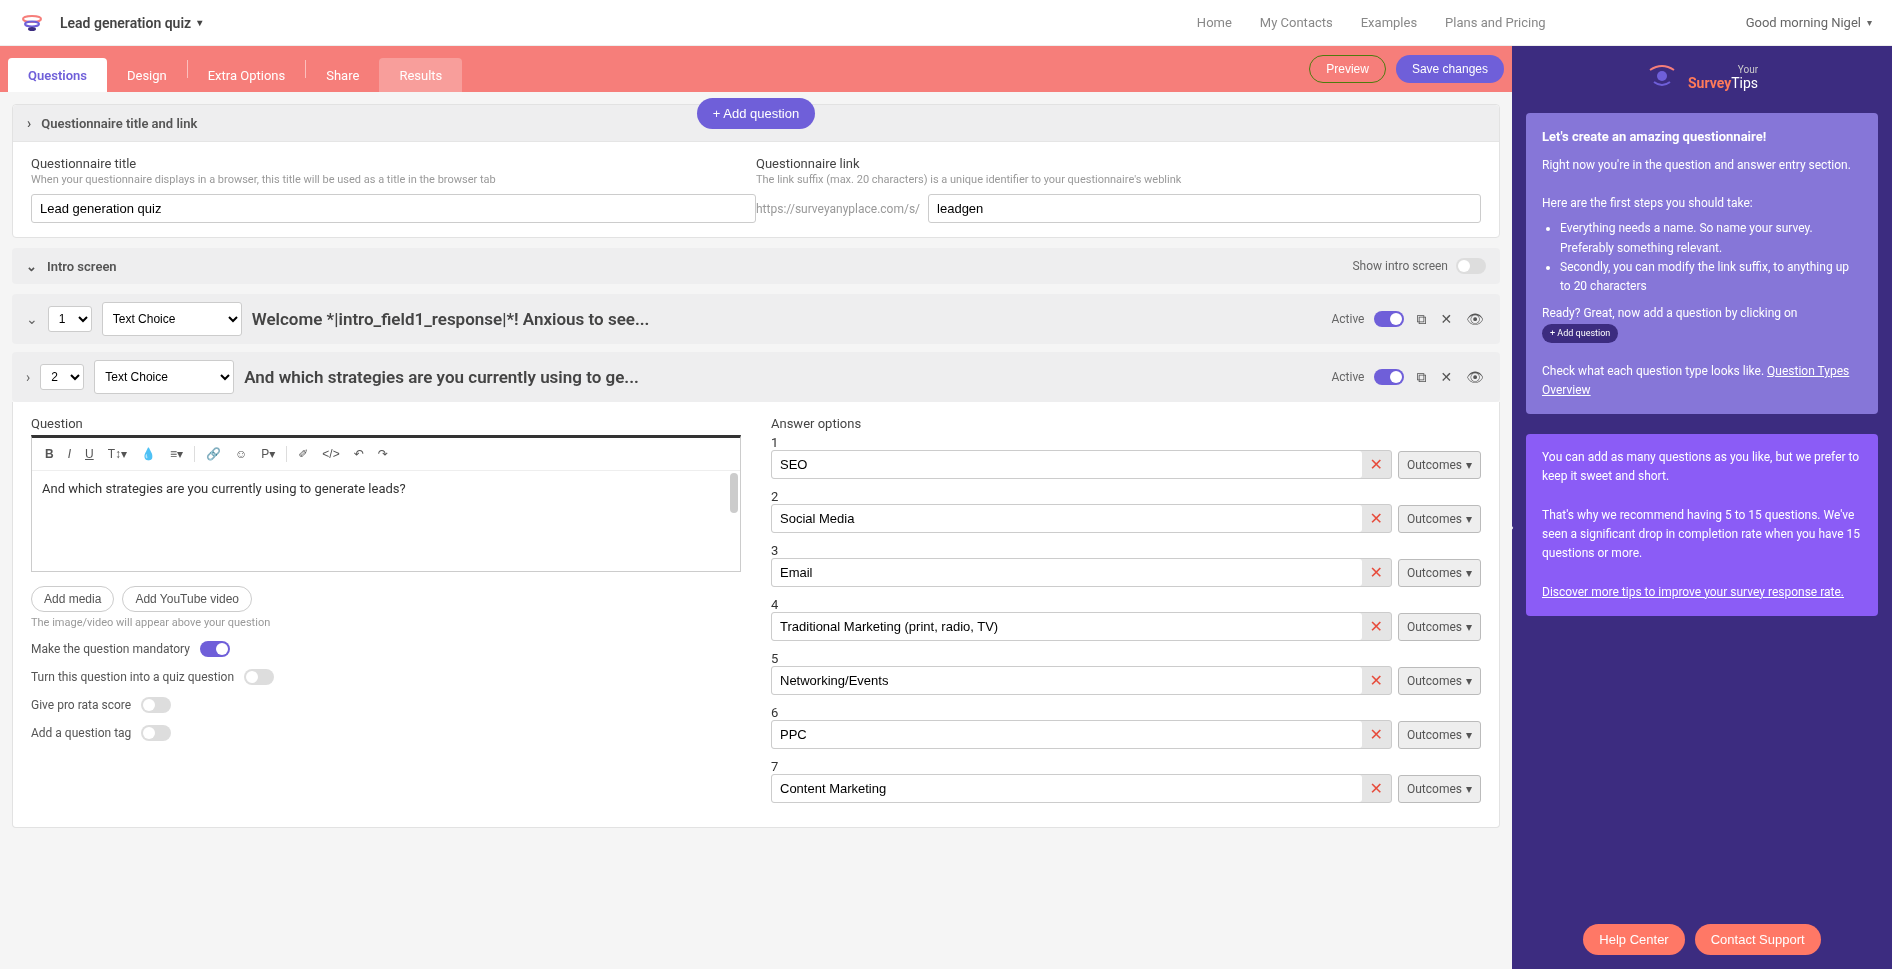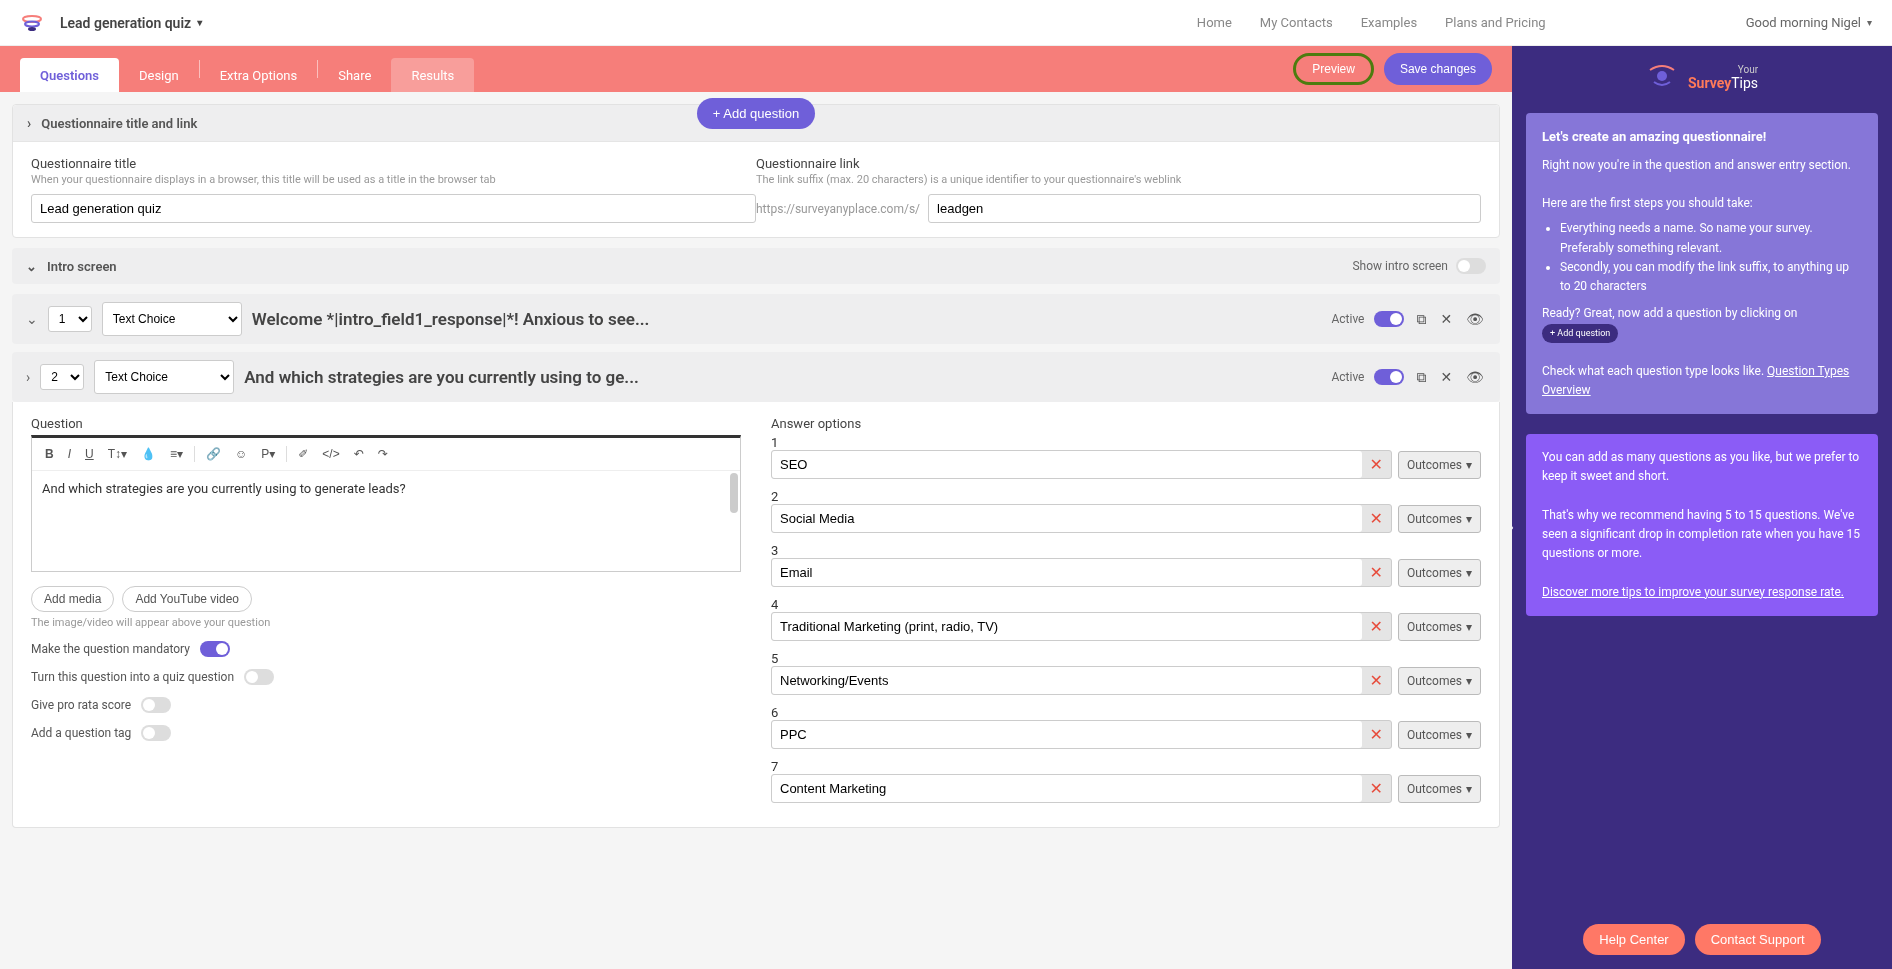--- a/index.html
+++ b/index.html
@@ -9,28 +9,28 @@
 .logo svg { width: 100%; height: 100%; }
 .survey-title-top { font-weight: 600; font-size: 14px; color: #444; display: flex; align-items: center; cursor: pointer; }
 .survey-title-top .chev { margin-left: 6px; font-size: 10px; }
 .topnav { margin-left: auto; display: flex; gap: 28px; font-size: 13px; color: #888; }
 .topnav a { text-decoration: none; color: #888; cursor: pointer; }
 .greet { margin-left: 200px; color: #666; font-size: 13px; display: flex; align-items: center; cursor: pointer; }
 .greet .chev { margin-left: 6px; font-size: 10px; }
 
 .layout { display: flex; height: calc(100vh - 46px); }
 .main { flex: 1; display: flex; flex-direction: column; overflow: auto; background: #f5f5f5; }
-.redbar { background: #f67e7a; display: flex; align-items: center; padding: 0 20px; height: 46px; position: relative; }
+.redbar { background: #f67e7a; display: flex; align-items: center; padding: 0 8px; height: 46px; position: relative; }
 .tabs { display: flex; height: 100%; align-items: flex-end; gap: 0; margin-top: 0; }
 .tab { padding: 10px 20px; font-size: 13px; color: #fff; cursor: pointer; border-radius: 4px 4px 0 0; background: rgba(255,255,255,0.25); margin-top: 8px; height: 34px; display: flex; align-items: center; }
 .tab.active { background: #fff; color: #6f5fd9; font-weight: 600; }
 .tab.plain { background: transparent; }
 .tab-sep { width: 1px; background: rgba(255,255,255,0.5); height: 18px; align-self: center; }
 .redbar .actions { margin-left: auto; display: flex; gap: 10px; }
-.btn-preview { border: 3px solid #4d7c0f; background: transparent; color: #fff; padding: 6px 16px; border-radius: 16px; font-size: 12px; cursor: pointer; }
+.btn-preview { border: 1px solid #4d7c0f; background: transparent; color: #fff; padding: 6px 16px; border-radius: 16px; font-size: 12px; cursor: pointer; }
 .btn-save { background: #6f5fd9; color: #fff; border: none; padding: 6px 16px; border-radius: 16px; font-size: 12px; cursor: pointer; }
 
 .content { padding: 12px; position: relative; }
 .addq-wrap { text-align: center; position: relative; height: 0; }
 .btn-addq { background: #6f5fd9; color: #fff; border: none; padding: 8px 16px; border-radius: 16px; font-size: 13px; cursor: pointer; position: relative; top: -6px; }
 .panel { background: #fff; border: 1px solid #e2e2e2; border-radius: 4px; margin-bottom: 10px; }
 .panel-head { padding: 10px 14px; background: #eeeeef; border-bottom: 1px solid #e5e5e5; display: flex; align-items: center; font-size: 13px; font-weight: 600; color: #555; border-radius: 4px 4px 0 0; }
 .panel-head .caret { margin-right: 10px; font-size: 14px; cursor: pointer; }
 .panel-body { padding: 14px 18px; }
 .row2 { display: flex; }

